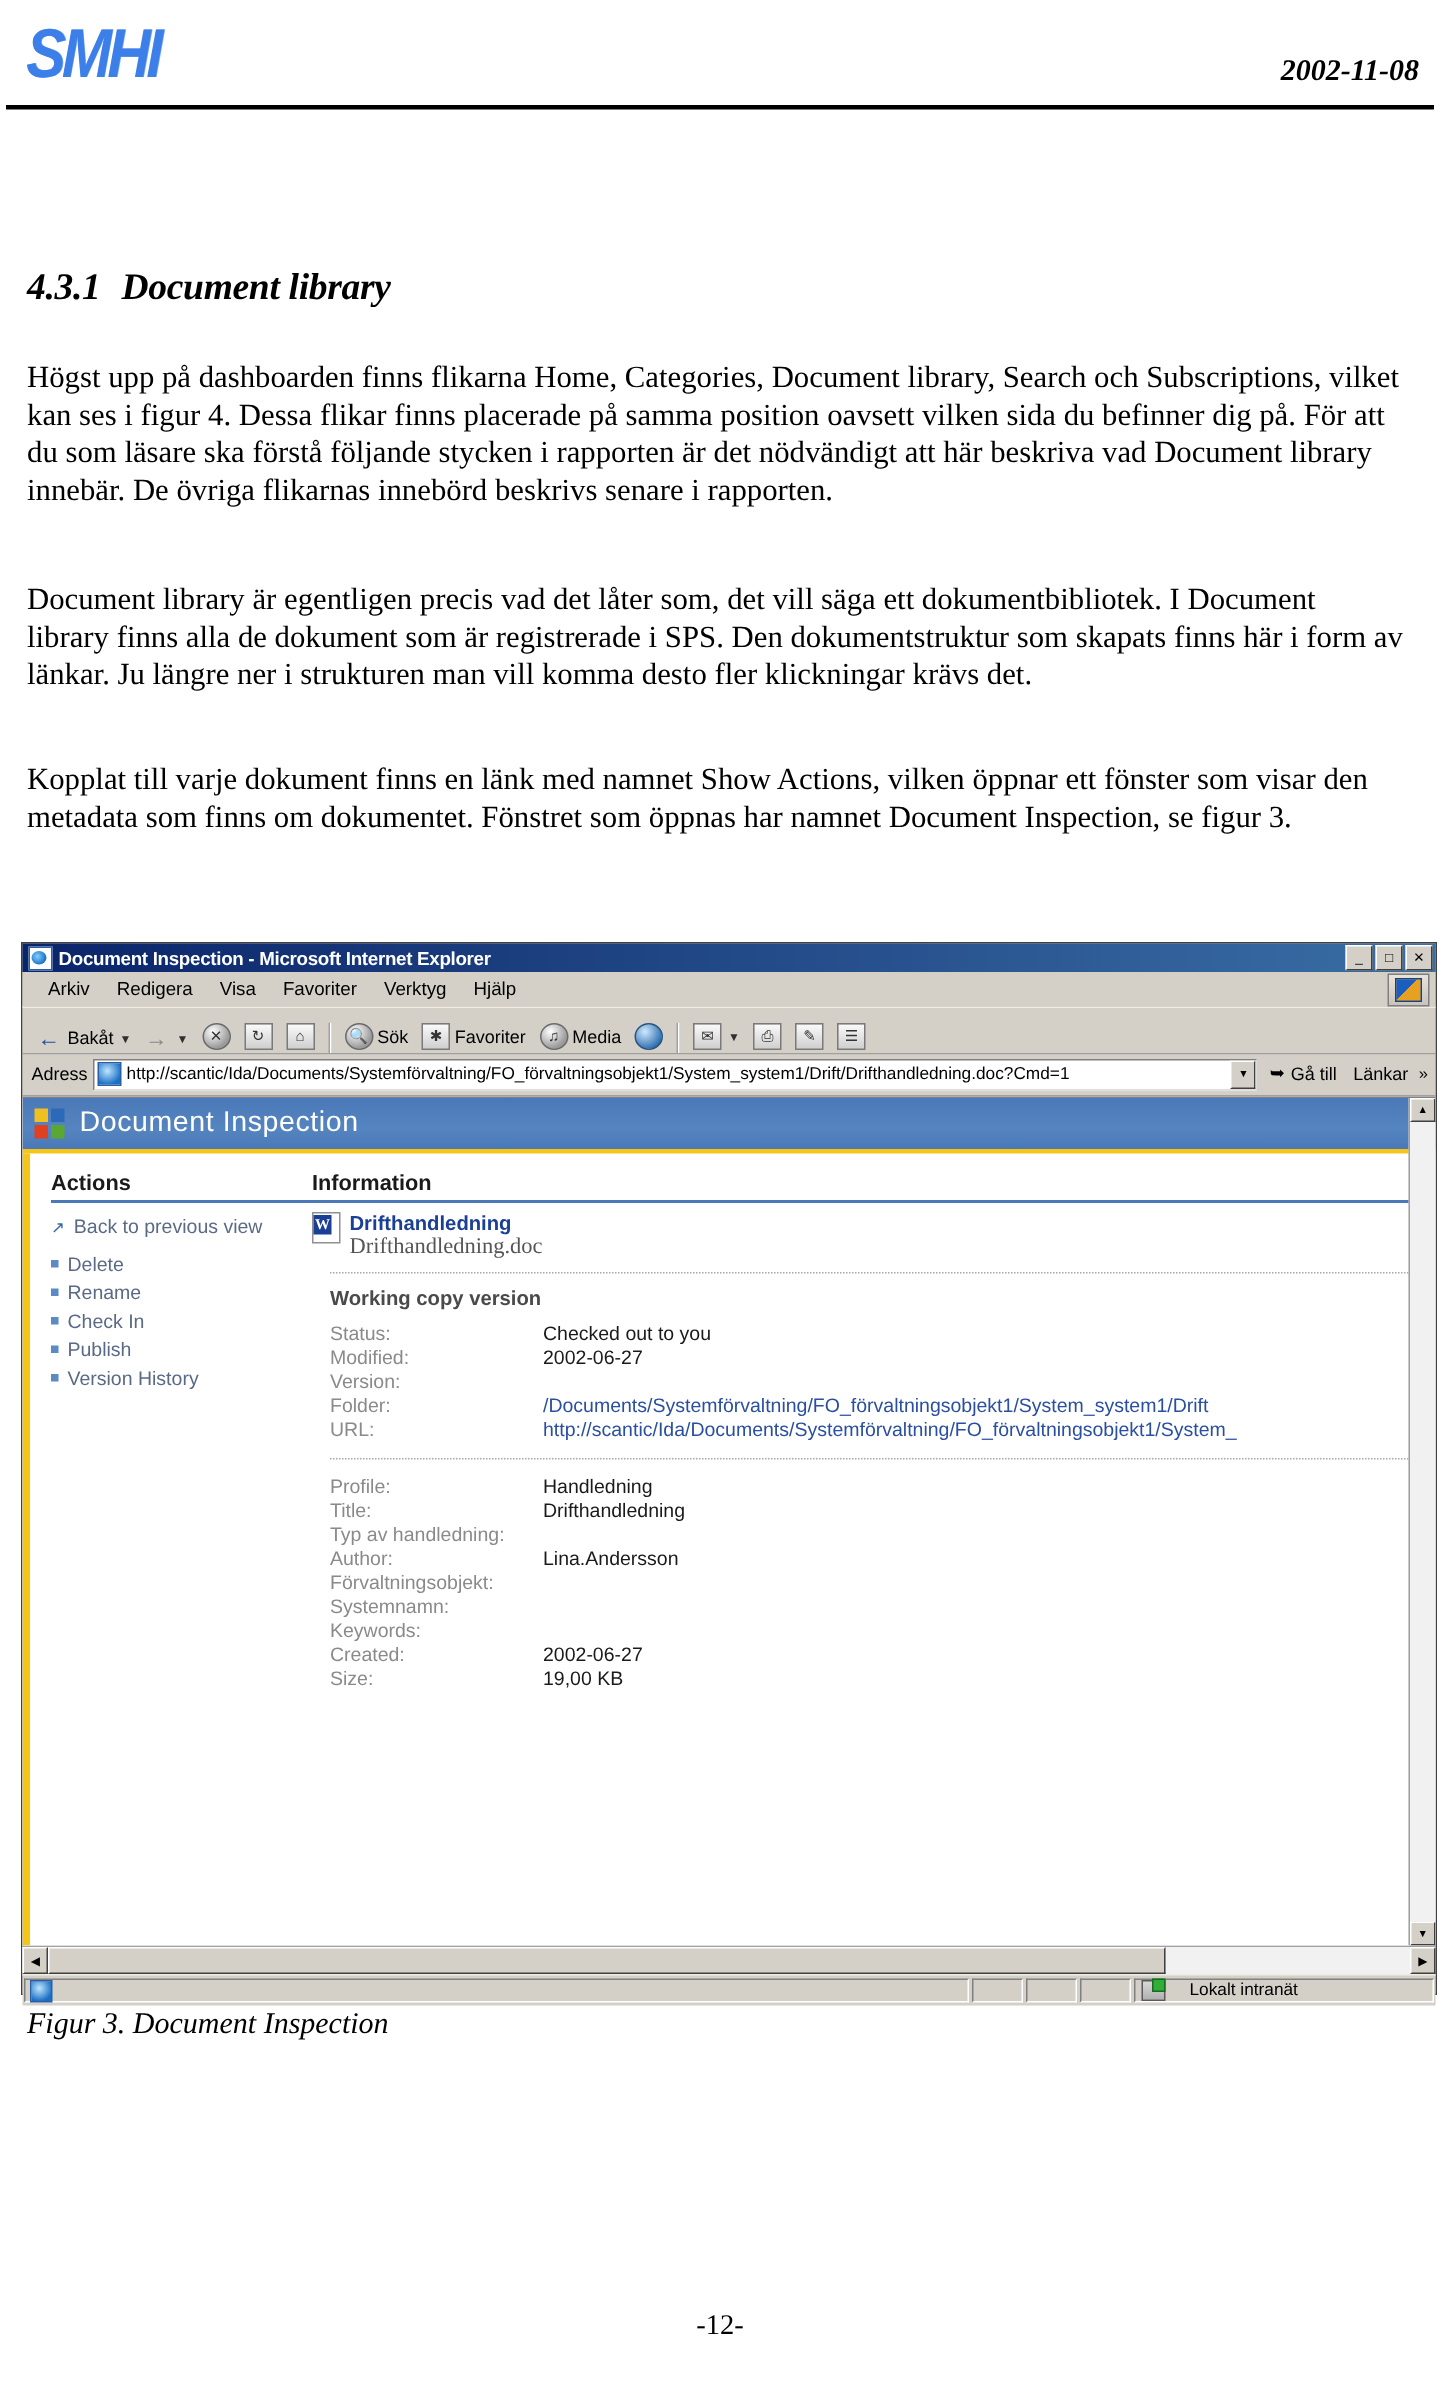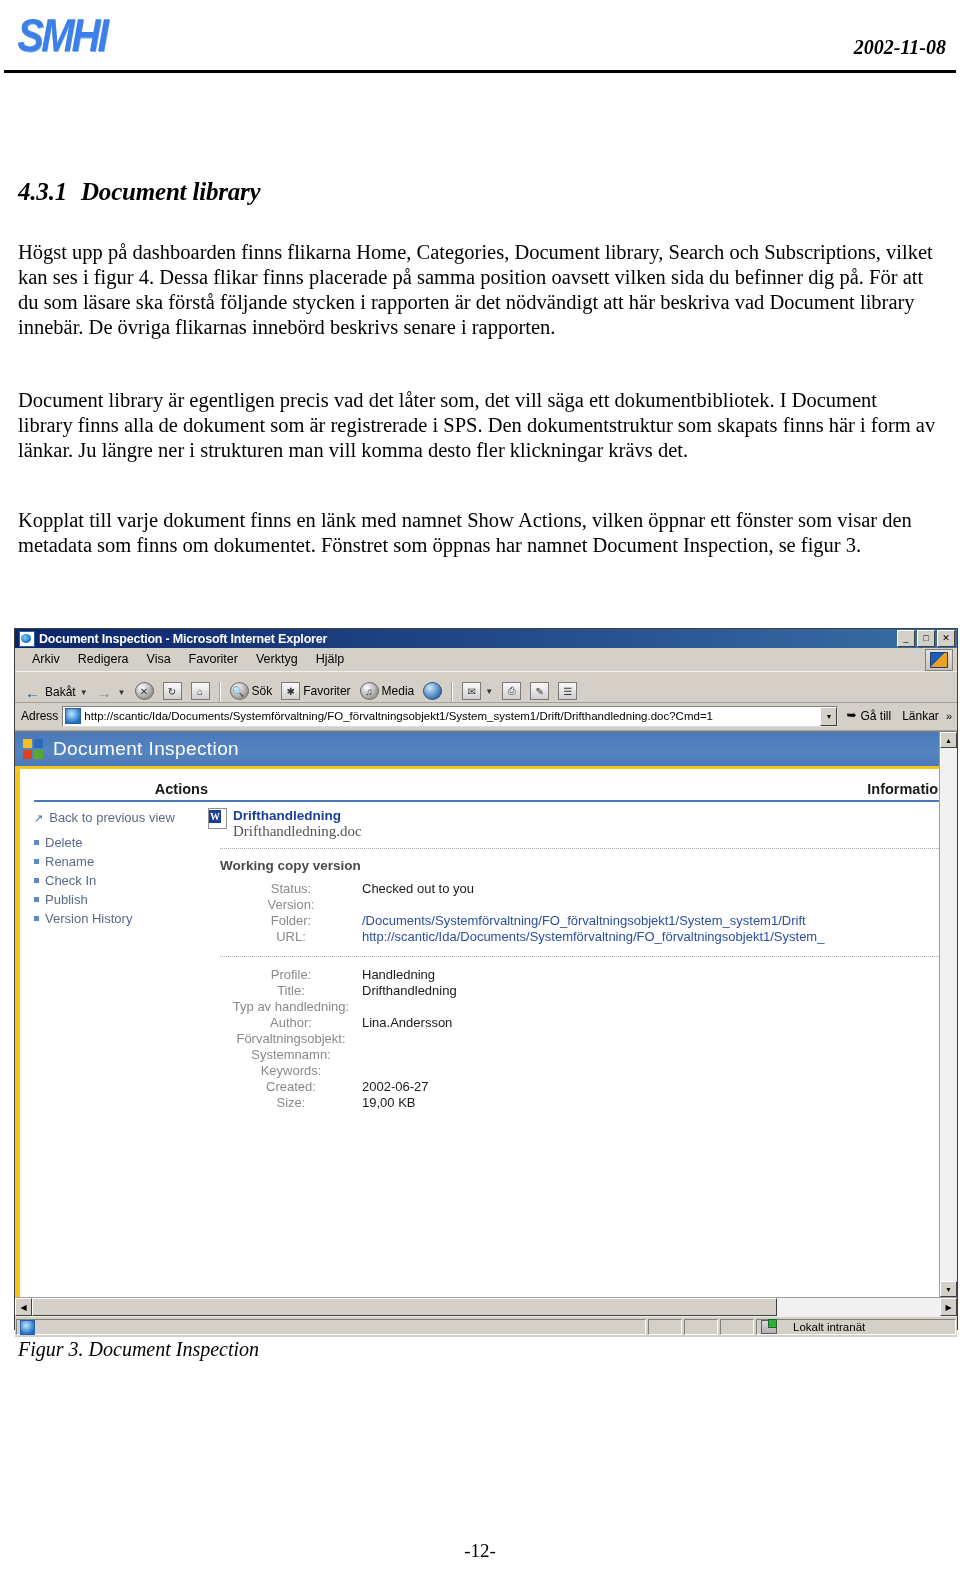--- a/index.html
+++ b/index.html
@@ -225,21 +225,20 @@
   .yellow-rail{ width:5px; background:#f5c518; flex:none; }
   .actions-col{
     width:188px; flex:none; padding:12px 0 0 14px;
     box-sizing:border-box;
   }
   .info-col{ flex:1; padding:12px 10px 0 0; box-sizing:border-box; min-width:0; }
   .col-head{
     font-size:14.5px; font-weight:bold; color:#1a1a1a;
     font-family:"Liberation Sans", sans-serif;
     padding-bottom:2px;
-    text-align:right;
   }
   .col-rule{ height:2px; background:#4a78b8; margin:1px 0 6px 0; }
   .actions-col .col-rule{ width:176px; }
   .act-link{
     display:flex; align-items:baseline; gap:6px;
     font-size:13px; color:#5a6a86; padding:2px 0;
     font-family:"Liberation Sans", sans-serif;
   }
   .act-arrow{ color:#3a66a8; font-size:11px; }
   .bullet{
@@ -277,21 +276,21 @@
   }
   table.meta{
     border-collapse:collapse; margin:7px 0 0 12px; width:calc(100% - 12px);
     table-layout:fixed;
   }
   table.meta td{
     font-size:13px; font-family:"Liberation Sans", sans-serif;
     padding:0.5px 0; vertical-align:top; white-space:nowrap;
     overflow:hidden;
   }
-  td.k{ width:142px; color:#8a8a8a;text-align:center; }
+  td.k{ width:142px; color:#8a8a8a; }
   td.v{ color:#1a1a1a; }
   td.v.link{ color:#2a4fa0; }
 
   
   .vscroll{
     position:absolute; right:0; top:0; width:17px; height:100%;
     background:#e8e8e8; border-left:1px solid #a0a0a0;
     display:flex; flex-direction:column;
   }
   .sb-btn{
@@ -551,20 +550,24 @@
         <div class="dotted"></div>
         <div class="sec-label">Working copy version</div>
 
         <table class="meta">
           <tbody>
               <tr>
             <td class="k">Status:</td>
             <td class="v">Checked out to you</td>
           </tr>
           <tr>
+            <td class="k">Modified:</td>
+            <td class="v">2002-06-27</td>
+          </tr>
+          <tr>
             <td class="k">Version:</td>
             <td class="v"></td>
           </tr>
           <tr>
             <td class="k">Folder:</td>
             <td class="v link">/Documents/Systemförvaltning/FO_förvaltningsobjekt1/System_system1/Drift</td>
           </tr>
           <tr>
             <td class="k">URL:</td>
             <td class="v link">http://scantic/Ida/Documents/Systemförvaltning/FO_förvaltningsobjekt1/System_</td>

